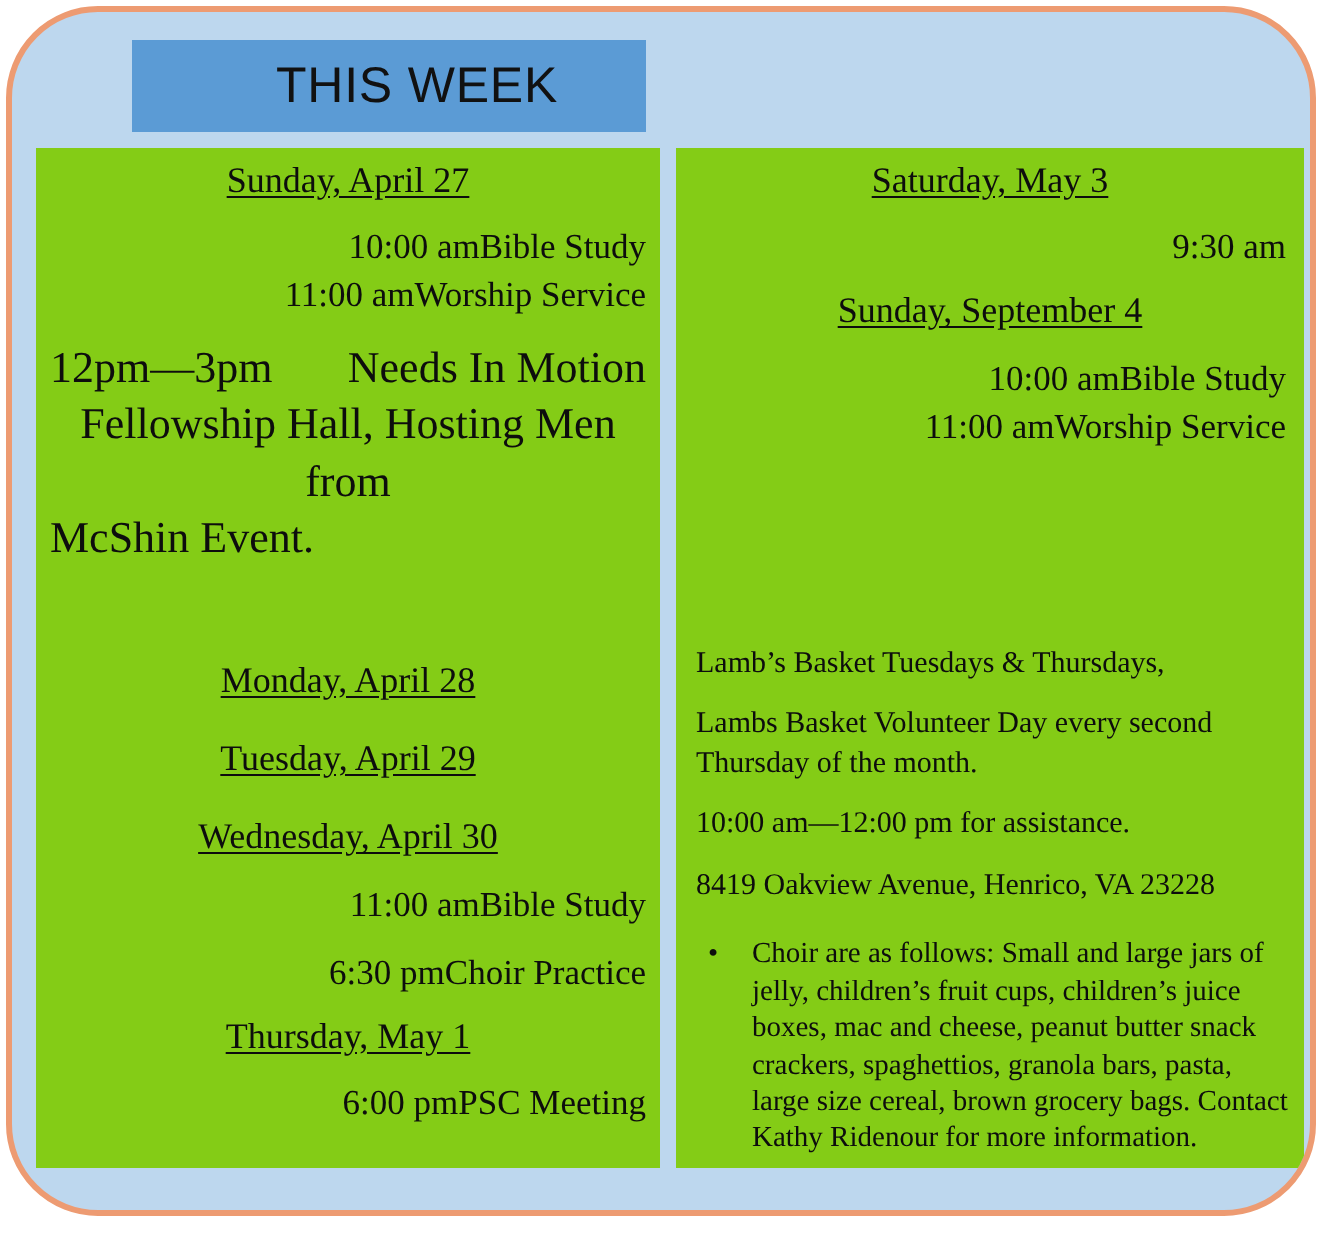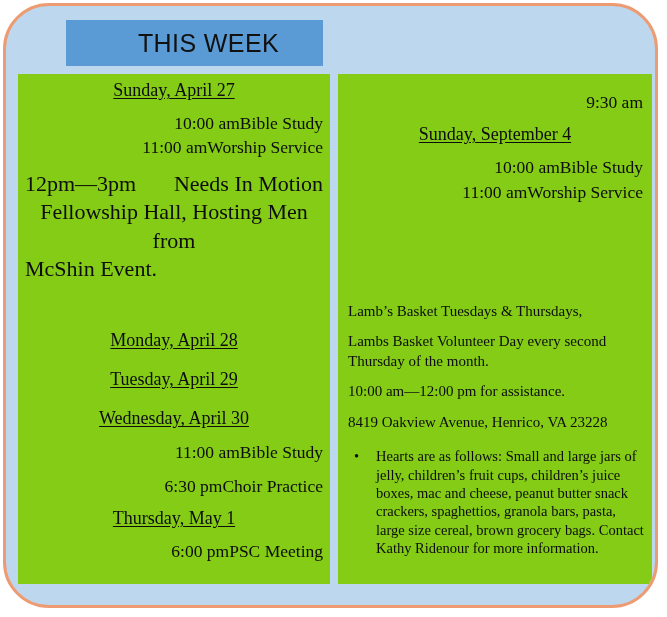--- a/index.html
+++ b/index.html
@@ -201,20 +201,21 @@
       <span class="event">PSC Meeting</span>
     </div>
 
     <div class="spacer-xl"></div>
 
     <div class="day-header"><span>Friday, May 2</span></div>
   </div>
 
   <div class="panel" id="panel-right">
 
+    <div class="day-header"><span>Saturday, May 3</span></div>
     <div class="spacer-sm"></div>
     <div class="sched-row">
       <span class="time">9:30 am</span>
     </div>
     <div class="spacer-sm"></div>
 
     <div class="day-header"><span>Sunday, September 4</span></div>
     <div class="spacer-sm"></div>
     <div class="sched-row">
       <span class="time">10:00 am</span>
@@ -229,17 +230,17 @@
 
     <div class="info-para">Lamb’s Basket Tuesdays &amp; Thursdays,</div>
     <div class="info-para">Lambs Basket Volunteer Day every second Thursday of the month.</div>
     <div class="info-para">10:00 am—12:00 pm for assistance.</div>
     <div class="info-para">8419 Oakview Avenue, Henrico, VA 23228</div>
 
     <div style="height:4px"></div>
 
     <div class="bullet-item">
       <span class="bullet-dot">•</span>
-      <span>Hearts are as follows: Small and large jars of jelly, children’s fruit cups, children’s juice boxes, mac and cheese, peanut butter snack crackers,  spaghettios, granola bars, pasta, large size cereal, brown grocery bags.   Contact Kathy Ridenour for more information.</span>
+      <span>Choir are as follows: Small and large jars of jelly, children’s fruit cups, children’s juice boxes, mac and cheese, peanut butter snack crackers,  spaghettios, granola bars, pasta, large size cereal, brown grocery bags.   Contact Kathy Ridenour for more information.</span>
     </div>
   </div>
 
 </div>
 
 </body></html>

